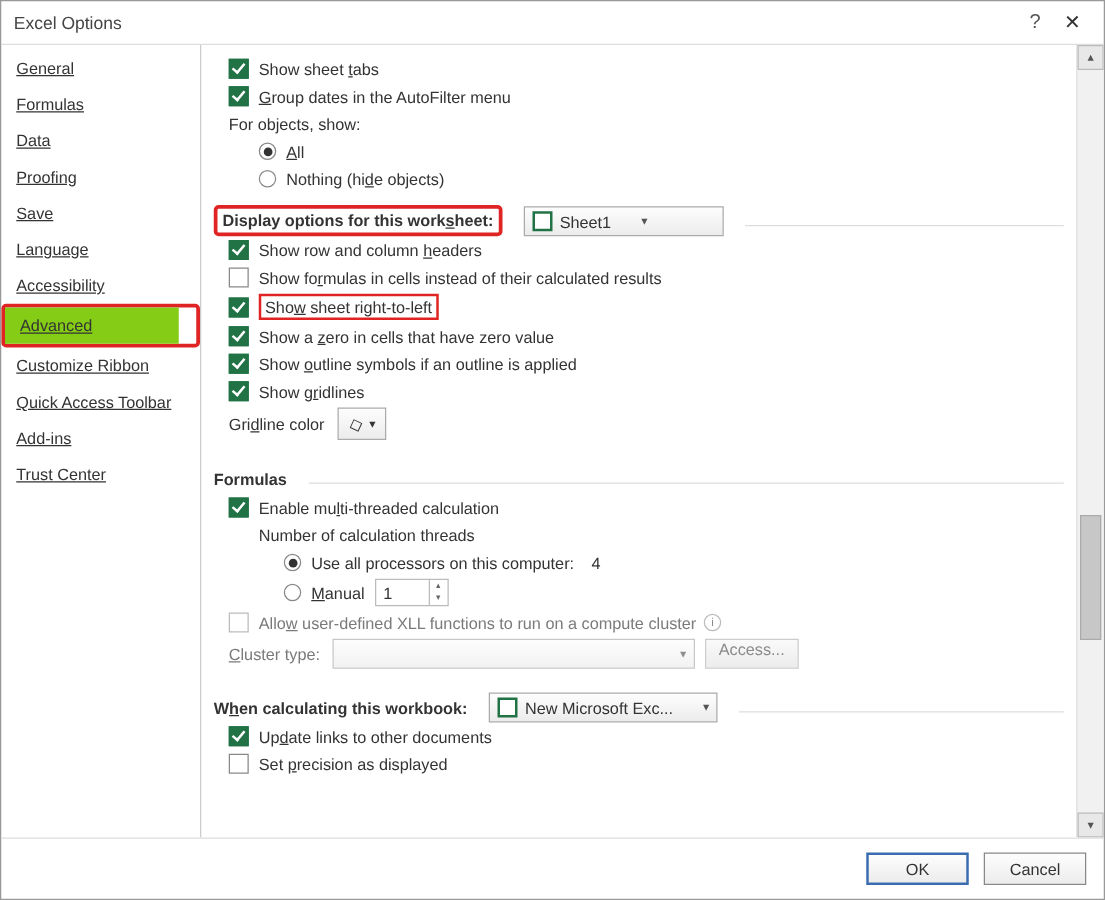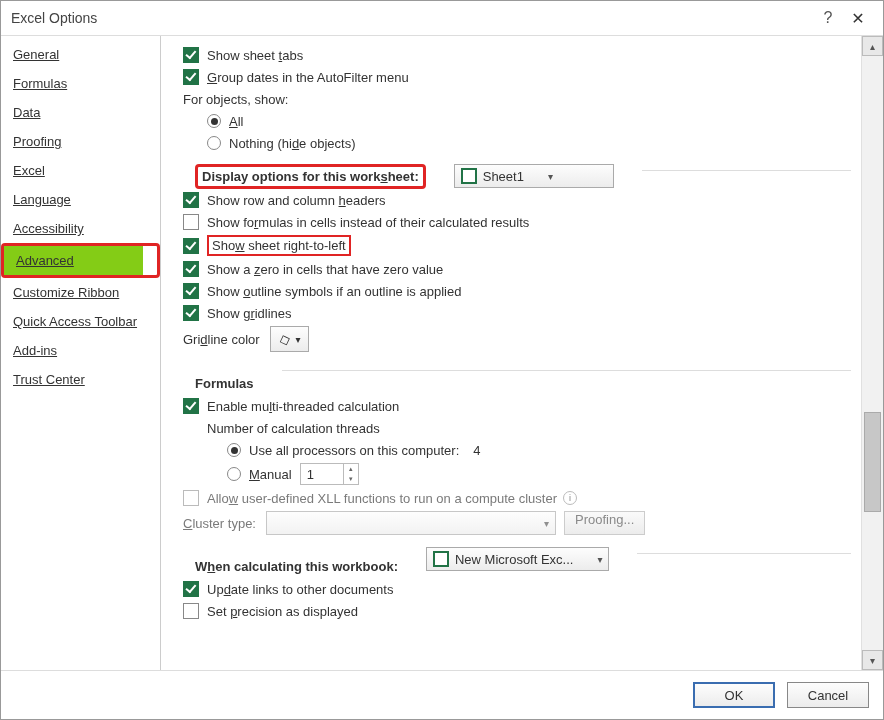--- a/index.html
+++ b/index.html
@@ -26,21 +26,21 @@
   .chk.checked { background: #217346; border-color: #217346; }
   .chk.checked::after { content: ""; display: block; width: 4px; height: 8px; border: solid #fff; border-width: 0 2px 2px 0; transform: rotate(40deg) translate(-1px, -1px); }
   .chk.disabled { border-color: #bbb; }
   .radio { width: 14px; height: 14px; border: 1px solid #888; border-radius: 50%; margin-right: 8px; display: inline-flex; align-items: center; justify-content: center; flex-shrink: 0; }
   .radio.selected::after { content: ""; width: 7px; height: 7px; border-radius: 50%; background: #333; }
   .label { color: #333; }
   .label.dim { color: #7a7a7a; }
   .label u { text-decoration: underline; }
   .section-header { font-weight: bold; padding: 8px 0 4px 0; margin-top: 4px; border-bottom: none; }
   .sep { height: 1px; background: #ddd; margin: 6px 0 8px 0; flex: 1; }
-  .hdrline { display: flex; align-items: flex-start; gap: 28px; margin-left: 24px; }
+  .hdrline { display: flex; align-items: flex-end; gap: 17px; }
   .combo { display: inline-flex; align-items: center; border: 1px solid #aaa; height: 24px; background: linear-gradient(#fdfdfd,#ececec); padding: 0 6px; gap: 6px; }
   .combo .ico { width: 16px; height: 16px; background: #217346; position: relative; }
   .combo .ico::after { content: ""; position: absolute; inset: 2px; background: #fff; }
   .combo .caret { margin-left: 18px; font-size: 10px; color: #555; }
   .combo.wide { min-width: 160px; }
   .colorbtn { display: inline-flex; align-items: center; border: 1px solid #aaa; height: 26px; background: linear-gradient(#fdfdfd,#ececec); padding: 0 8px; gap: 6px; margin-left: 10px; }
   .colorbtn .paint { font-size: 14px; transform: rotate(-20deg); display: inline-block; }
   .spinner { display: inline-flex; align-items: center; border: 1px solid #bbb; height: 22px; margin-left: 8px; }
   .spinner .val { width: 42px; padding: 0 6px; }
   .spinner .btns { display: flex; flex-direction: column; border-left: 1px solid #bbb; }
@@ -65,21 +65,21 @@
     <span class="help">?</span>
     <span class="close">✕</span>
   </div>
 
   <div class="body">
     <div class="sidebar">
       <div class="sidebar-item">General</div>
       <div class="sidebar-item">Formulas</div>
       <div class="sidebar-item">Data</div>
       <div class="sidebar-item">Proofing</div>
-      <div class="sidebar-item">Excel</div>
+      <div class="sidebar-item">Save</div>
       <div class="sidebar-item">Language</div>
       <div class="sidebar-item">Accessibility</div>
       <div class="highlight hl-advanced">
         <div class="sidebar-item selected">Advanced</div>
       </div>
       <div class="sidebar-item">Customize Ribbon</div>
       <div class="sidebar-item">Quick Access Toolbar</div>
       <div class="sidebar-item">Add-ins</div>
       <div class="sidebar-item">Trust Center</div>
     </div>
@@ -185,21 +185,21 @@
           <span class="chk disabled"></span>
           <span class="label dim">Allo<u>w</u> user-defined XLL functions to run on a compute cluster</span>
           <span class="info-icon">i</span>
         </div>
         <div class="row">
           <span class="label dim"><u>C</u>luster type:</span>
           <span class="combo" style="min-width:290px; margin-left:10px; opacity:0.65;">
             <span style="flex:1"></span>
             <span class="caret">▾</span>
           </span>
-          <span class="opt-btn">Proofing...</span>
+          <span class="opt-btn">Access...</span>
         </div>
 
         <div class="hdrline" style="margin-top:10px;">
           <span class="section-header">W<u>h</u>en calculating this workbook:</span>
           <span class="combo wide">
             <span class="ico" style="background:#217346"></span>
             <span>New Microsoft Exc...</span>
             <span class="caret">▾</span>
           </span>
           <span class="sep"></span>

